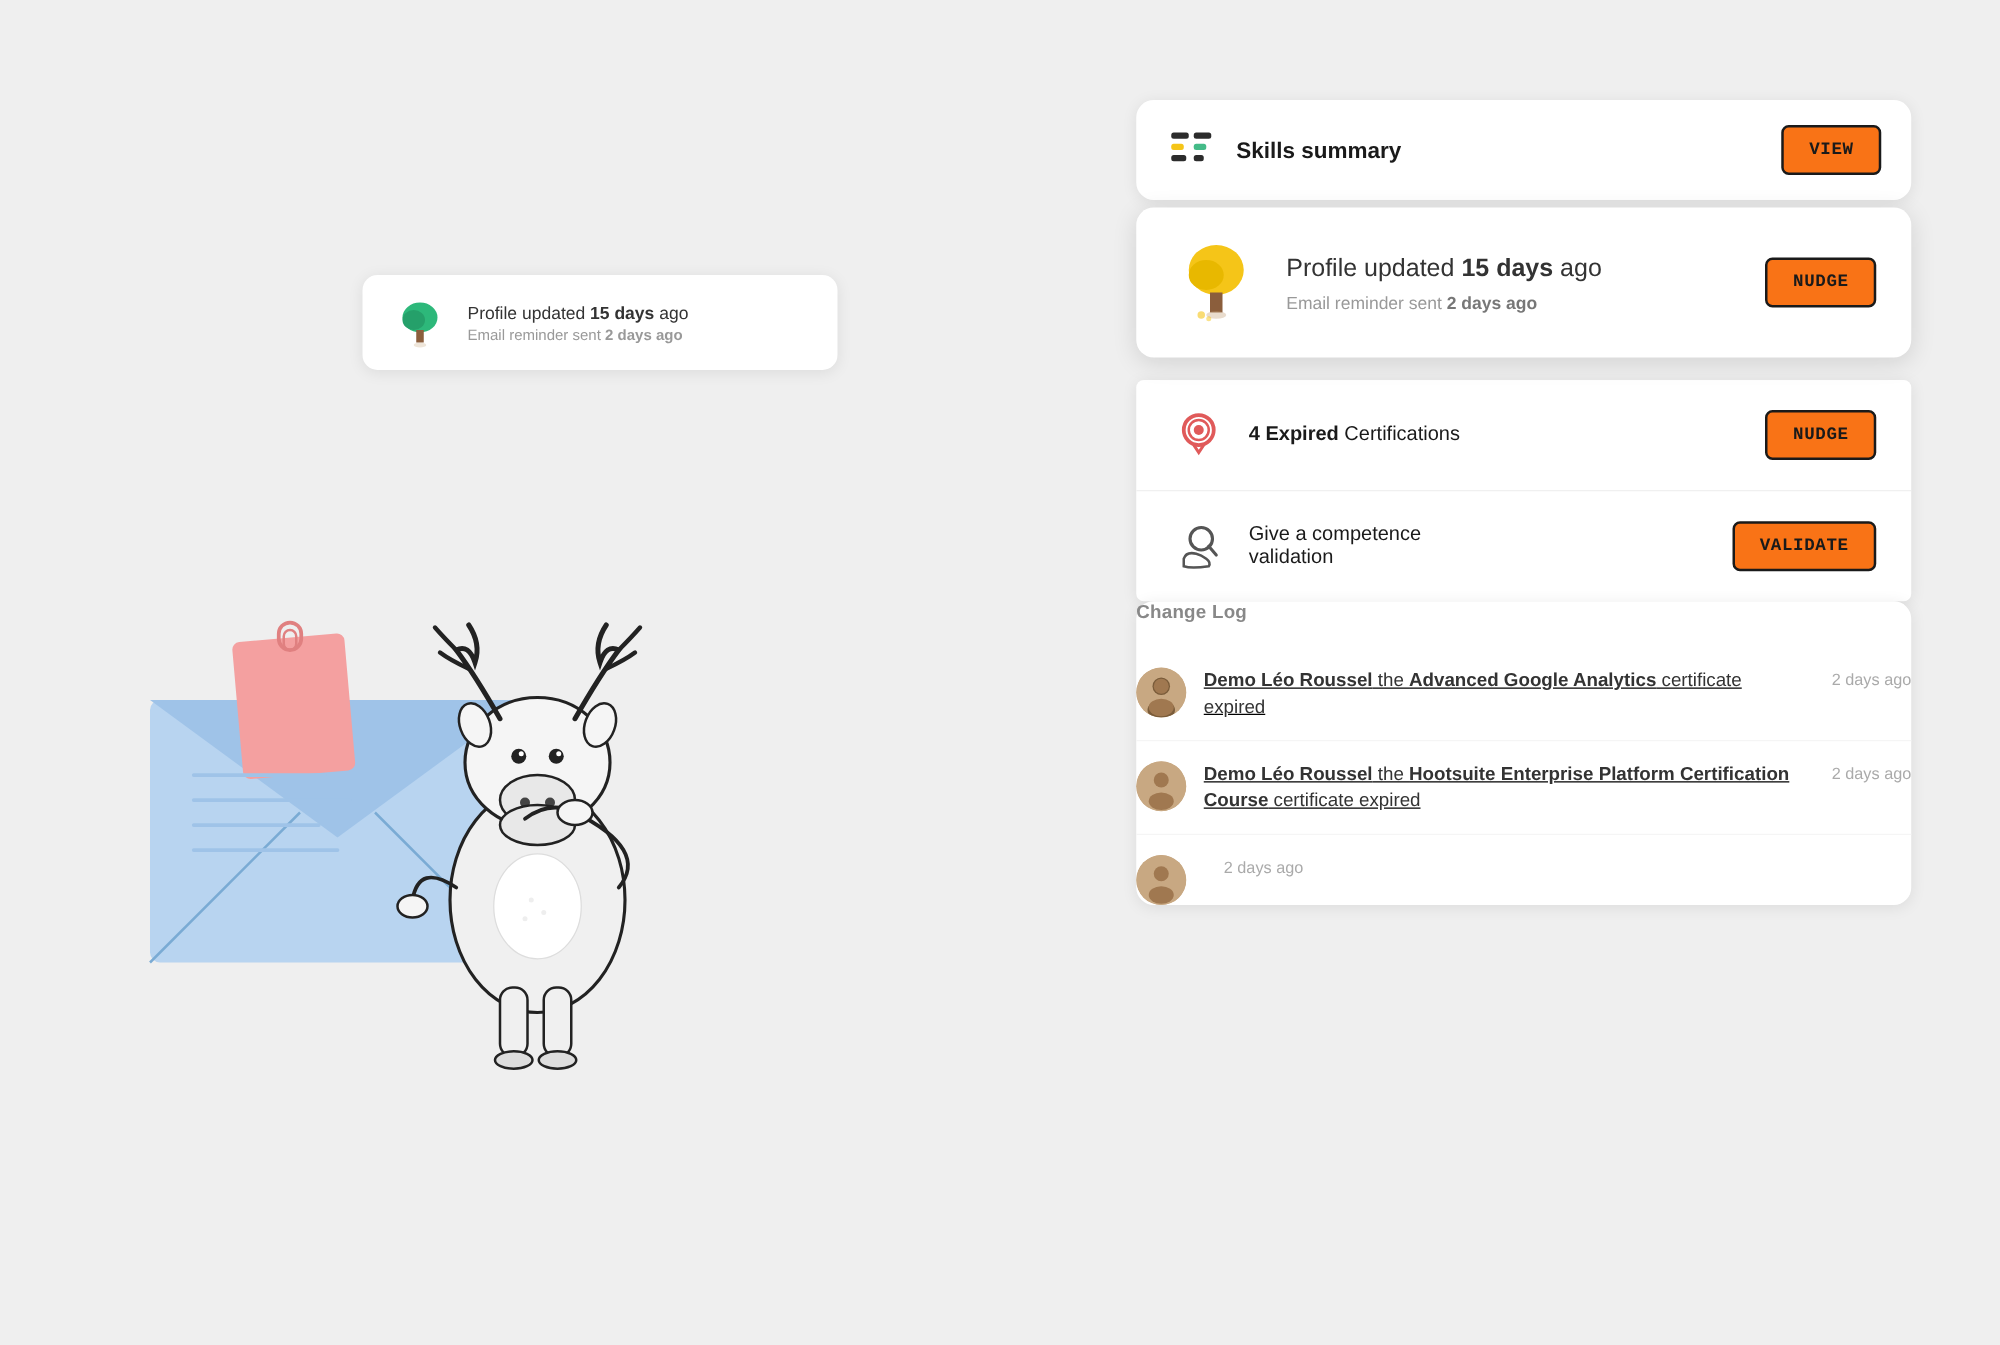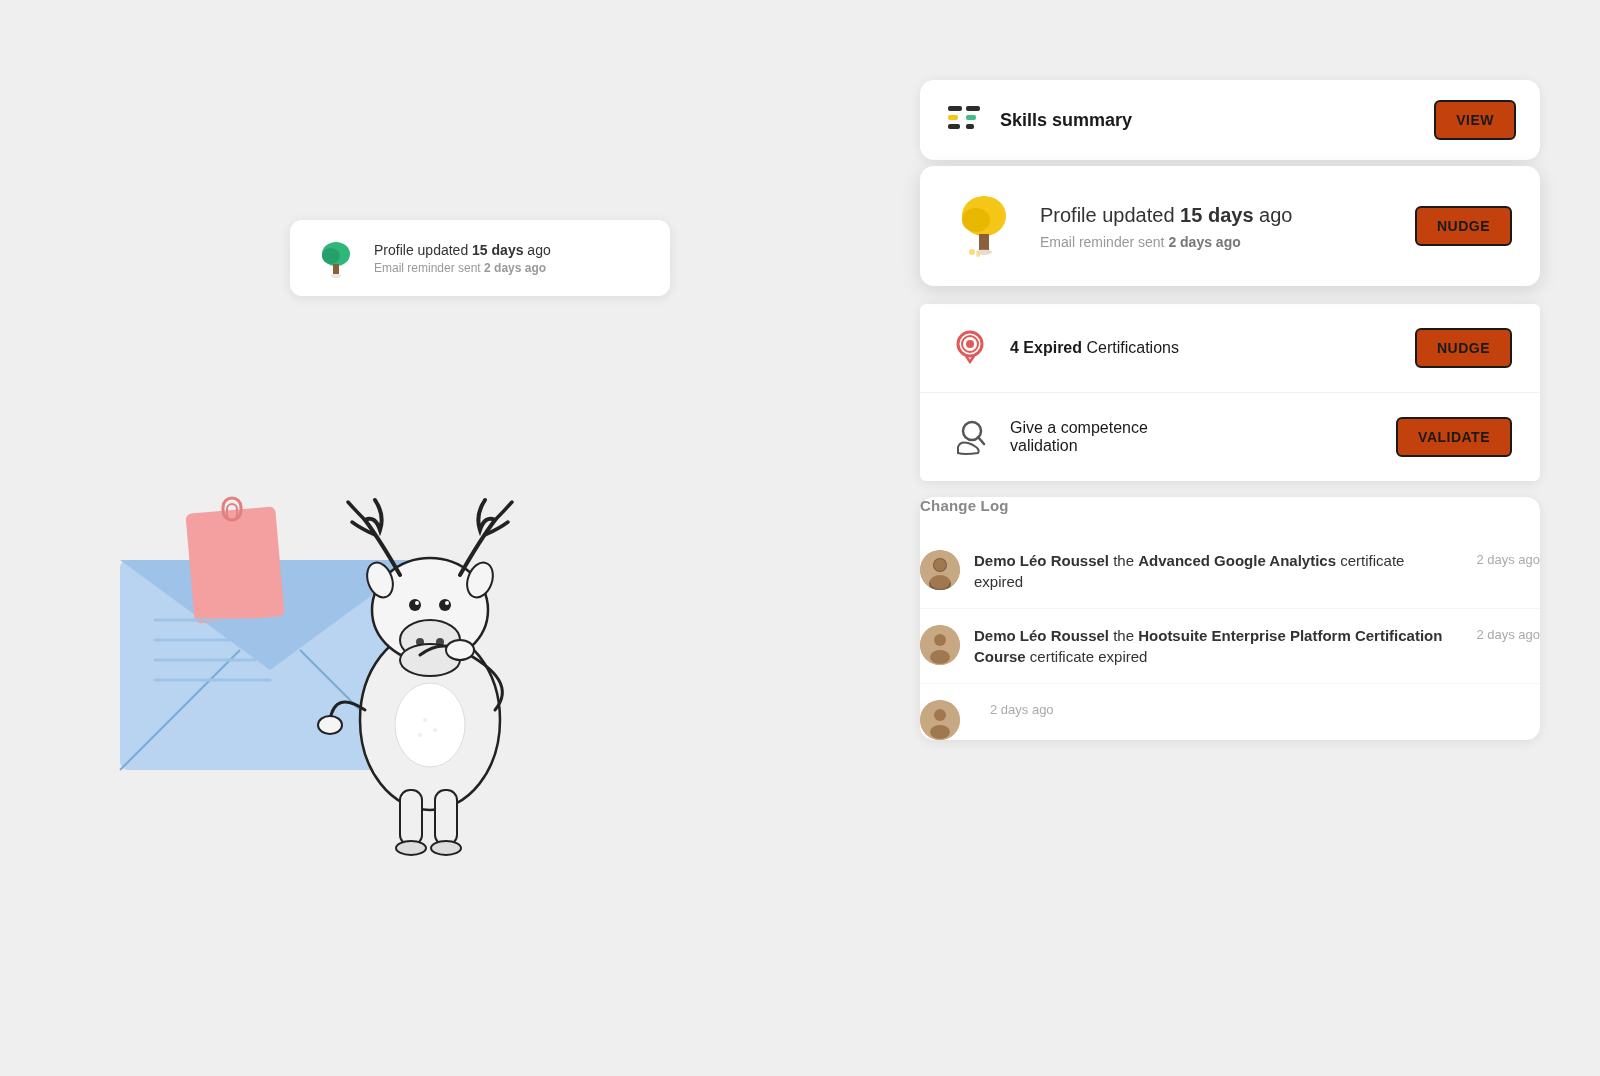--- a/index.html
+++ b/index.html
@@ -60,21 +60,21 @@
 
     .small-notification-card .notif-sub {
       font-size: 12px;
       color: #999;
       margin-top: 3px;
     }
 
     
     .right-panel {
       position: absolute;
-      right: 60px;
+      right: 71px;
       top: 80px;
       width: 620px;
       display: flex;
       flex-direction: column;
       gap: 0;
     }
 
     
     .skills-card {
       background: white;
@@ -197,37 +197,37 @@
       font-weight: 400;
     }
 
     .action-text strong {
       font-weight: 700;
     }
 
     
     .btn-outline {
       border: 2px solid #1a1a1a;
-      background: #c2410c;
+      background: #f97316;
       color: #1a1a1a;
       font-weight: 700;
       font-size: 14px;
       letter-spacing: 0.5px;
       padding: 10px 20px;
       border-radius: 6px;
       cursor: pointer;
       white-space: nowrap;
+      font-family: Liberation Mono, monospace;
     }
 
     
     .changelog-card {
       background: white;
       border-radius: 14px;
       box-shadow: 0 2px 12px rgba(0,0,0,0.08);
-      margin-top: 16px;
     }
 
     .changelog-title {
       font-size: 15px;
       font-weight: 700;
       color: #888;
       margin-bottom: 20px;
       letter-spacing: 0.2px;
     }
 
@@ -256,20 +256,21 @@
       justify-content: center;
     }
 
     .avatar svg {
       width: 40px;
       height: 40px;
     }
 
     .changelog-content {
       flex: 1;
+      text-decoration: underline;
     }
 
     .changelog-text {
       font-size: 15px;
       color: #333;
       line-height: 1.4;
     }
 
     .changelog-text strong {
       font-weight: 700;

